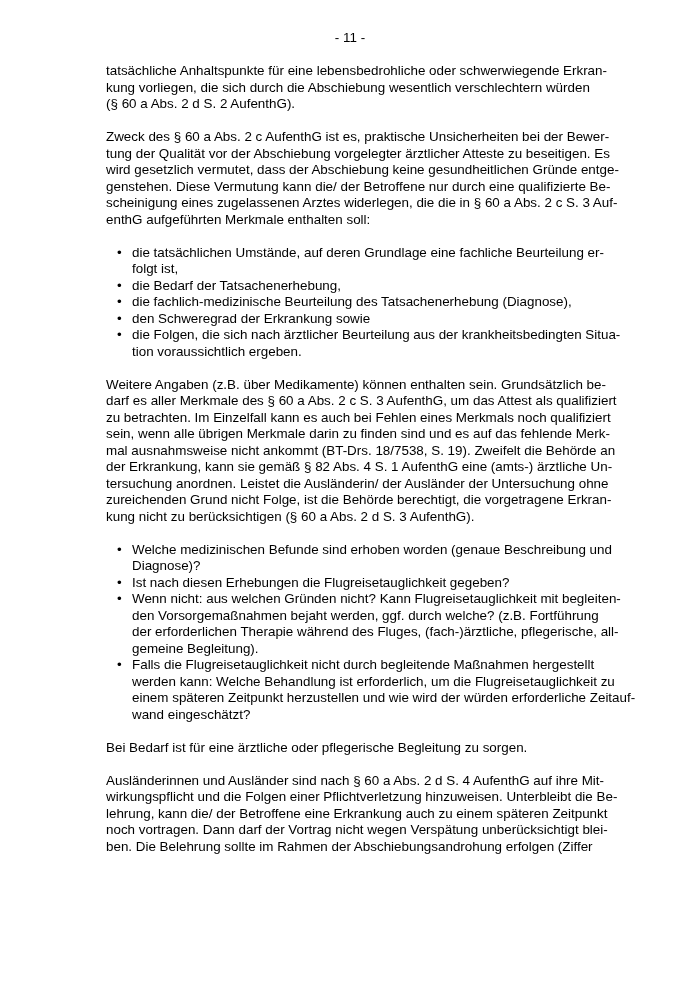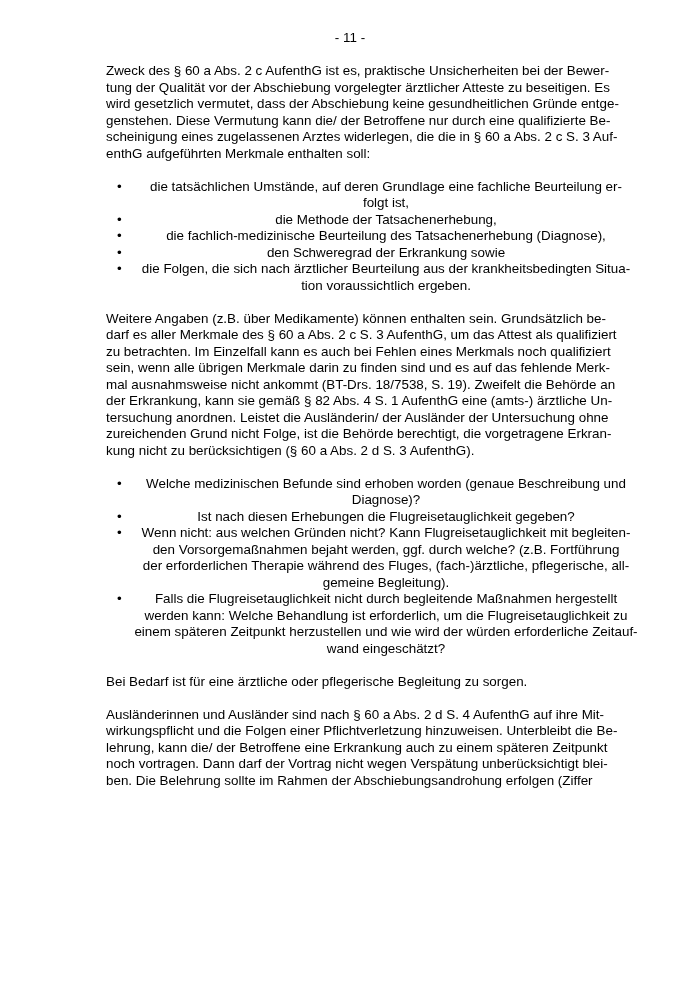--- a/index.html
+++ b/index.html
@@ -45,49 +45,51 @@
   }
   .li .marker {
     flex: 0 0 26px;
     box-sizing: border-box;
     padding-left: 11px;
     white-space: pre;
   }
   .li .li-text {
     white-space: pre;
     flex: 1 1 auto;
-    text-align: center;
   }
 </style>
 </head>
 <body>
 
 <div class="page">
 
   <div class="pagenum">- 11 -</div>
 
   <div class="content">
 
+    <div class="para">tatsächliche Anhaltspunkte für eine lebensbedrohliche oder schwerwiegende Erkran-
+kung vorliegen, die sich durch die Abschiebung wesentlich verschlechtern würden
+(§ 60 a Abs. 2 d S. 2 AufenthG).</div>
 
     <div class="para">Zweck des § 60 a Abs. 2 c AufenthG ist es, praktische Unsicherheiten bei der Bewer-
 tung der Qualität vor der Abschiebung vorgelegter ärztlicher Atteste zu beseitigen. Es
 wird gesetzlich vermutet, dass der Abschiebung keine gesundheitlichen Gründe entge-
 genstehen. Diese Vermutung kann die/ der Betroffene nur durch eine qualifizierte Be-
 scheinigung eines zugelassenen Arztes widerlegen, die die in § 60 a Abs. 2 c S. 3 Auf-
 enthG aufgeführten Merkmale enthalten soll:</div>
 
     <div class="bullet-list">
       <div class="li">
         <span class="marker">•</span>
         <div class="li-text">die tatsächlichen Umstände, auf deren Grundlage eine fachliche Beurteilung er-
 folgt ist,</div>
       </div>
       <div class="li">
         <span class="marker">•</span>
-        <div class="li-text">die Methode der Tatsachenerhebung,</div>
+        <div class="li-text">die Bedarf der Tatsachenerhebung,</div>
       </div>
       <div class="li">
         <span class="marker">•</span>
         <div class="li-text">die fachlich-medizinische Beurteilung des Tatsachenerhebung (Diagnose),</div>
       </div>
       <div class="li">
         <span class="marker">•</span>
         <div class="li-text">den Schweregrad der Erkrankung sowie</div>
       </div>
       <div class="li">

